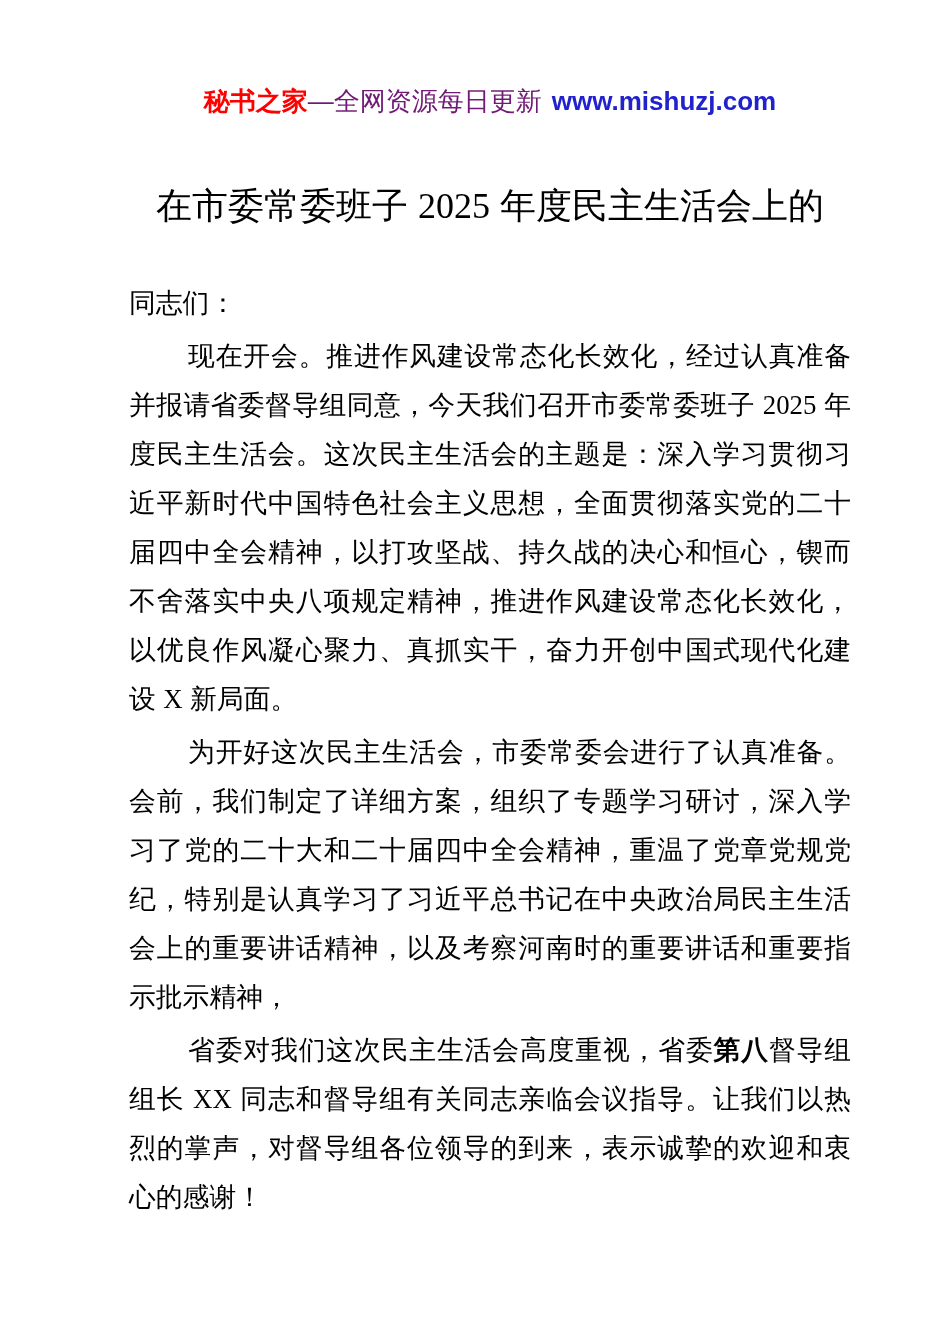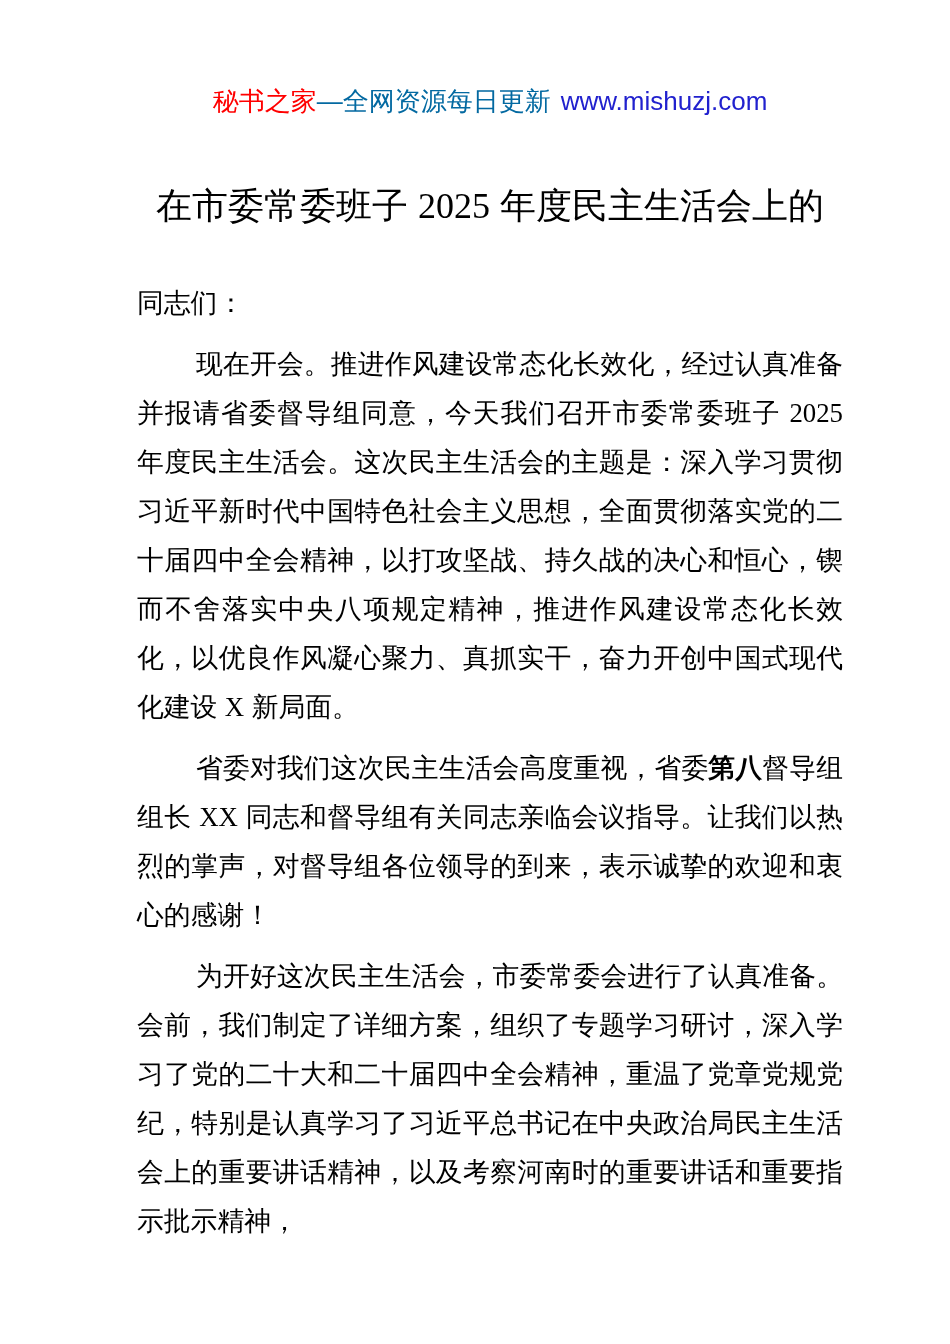--- a/index.html
+++ b/index.html
@@ -17,61 +17,61 @@
     height: 100%;
     padding: 0 95px 0 125px;
   }
   .doc-header {
     padding-top: 84px;
     text-align: center;
     font-size: 26px;
     line-height: 34px;
     white-space: nowrap;
   }
-  .brand { font-weight: normal; margin-top: 16px; }
-  .url { margin-left: 10px; }
+  .brand { font-weight: bold; margin-top: 16px; }
+  .url { margin-left: 10px; font-weight: bold; }
   .doc-title {
     margin: 62px 0 0 0;
     font-weight: normal;
     font-size: 36px;
     line-height: 52px;
     text-align: center;
     color: #000000;
   }
   .title-line { display: block; }
   .doc-body {
     margin-top: 47px;
     font-size: 26.8px;
     line-height: 49px;
     text-align: justify;
   }
-  .doc-body p { margin: 12px; }
+  .doc-body p { margin: 4px; }
   .para { text-indent: 59px; }
   .salutation { text-indent: 0; }
   .serif { font-family: "Liberation Serif", serif; }
   .bold { font-weight: bold; }
 </style>
 </head>
 <body>
 
 <div class="page">
 
   <header class="doc-header">
-    <span class="brand" style="color: rgb(255, 0, 0);">秘书之家</span><span class="tagline" style="color: #0369a1;">—全网资源每日更新</span><span class="url" style="color: rgb(33, 33, 206);">www.mishuzj.com</span>
+    <span class="brand" style="color: rgb(255, 0, 0);">秘书之家</span><span class="tagline" style="color: #701a75;">—全网资源每日更新</span><span class="url" style="color: rgb(33, 33, 206);">www.mishuzj.com</span>
   </header>
 
   <h1 class="doc-title">
     <span class="title-line"><span>在市委常委班子 </span><span class="serif">2025</span><span> 年度民主生活会上的</span></span>
   </h1>
 
   <main class="doc-body">
 
     <p class="salutation">同志们：</p>
 
     <p class="para"><span>现在开会。推进作风建设常态化长效化，经过认真准备并报请省委督导组同意，今天我们召开市委常委班子 </span><span class="serif">2025</span><span> 年度民主生活会。这次民主生活会的主题是：深入学习贯彻习近平新时代中国特色社会主义思想，全面贯彻落实党的二十届四中全会精神，以打攻坚战、持久战的决心和恒心，锲而不舍落实中央八项规定精神，推进作风建设常态化长效化，以优良作风凝心聚力、真抓实干，奋力开创中国式现代化建设 </span><span class="serif">X</span><span> 新局面。</span></p>
 
+    <p class="para"><span>为开好这次民主生活会，市委常委会进行了认真准备。会前，我们制定了详细方案，组织了专题学习研讨，深入学习了党的二十大和二十届四中全会精神，重温了党章党规党纪，特别是认真学习了习近平总书记在中央政治局民主生活会上的重要讲话精神，以及考察河南时的重要讲话和重要指示批示精神，</span></p>
+
     <p class="para"><span>省委对我们这次民主生活会高度重视，省委</span><span class="bold">第八</span><span>督导组组长 </span><span class="serif">XX</span><span> 同志和督导组有关同志亲临会议指导。让我们以热烈的掌声，对督导组各位领导的到来，表示诚挚的欢迎和衷心的感谢！</span></p>
-
-    <p class="para"><span>为开好这次民主生活会，市委常委会进行了认真准备。会前，我们制定了详细方案，组织了专题学习研讨，深入学习了党的二十大和二十届四中全会精神，重温了党章党规党纪，特别是认真学习了习近平总书记在中央政治局民主生活会上的重要讲话精神，以及考察河南时的重要讲话和重要指示批示精神，</span></p>
 
   </main>
 
 </div>
 
 </body></html>

